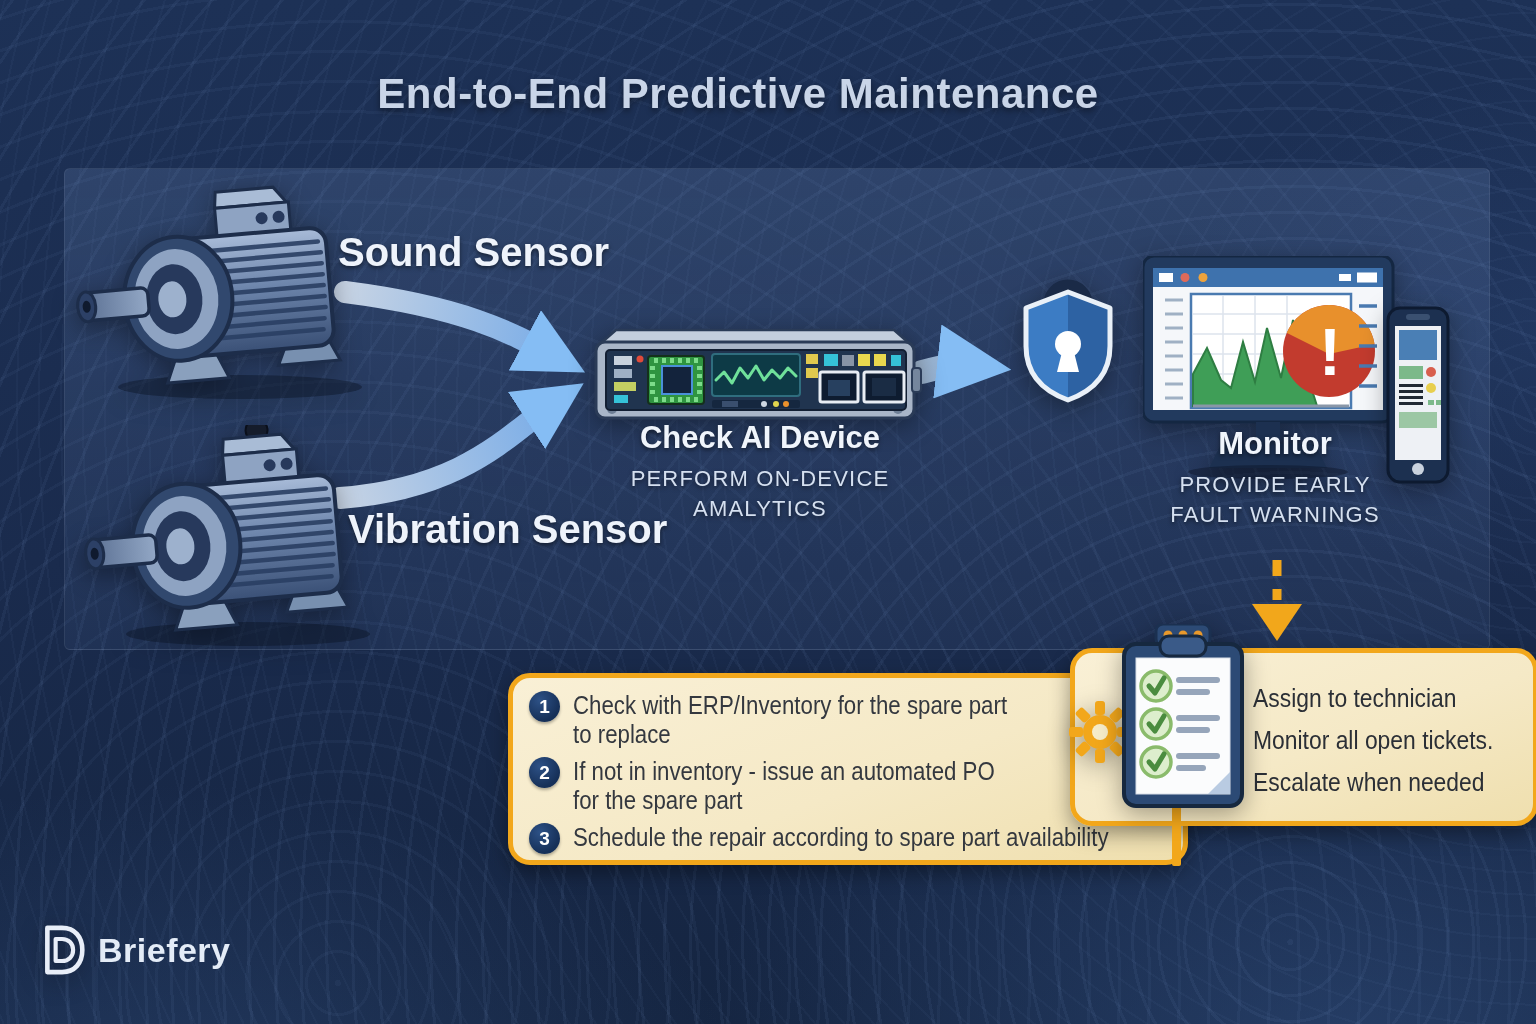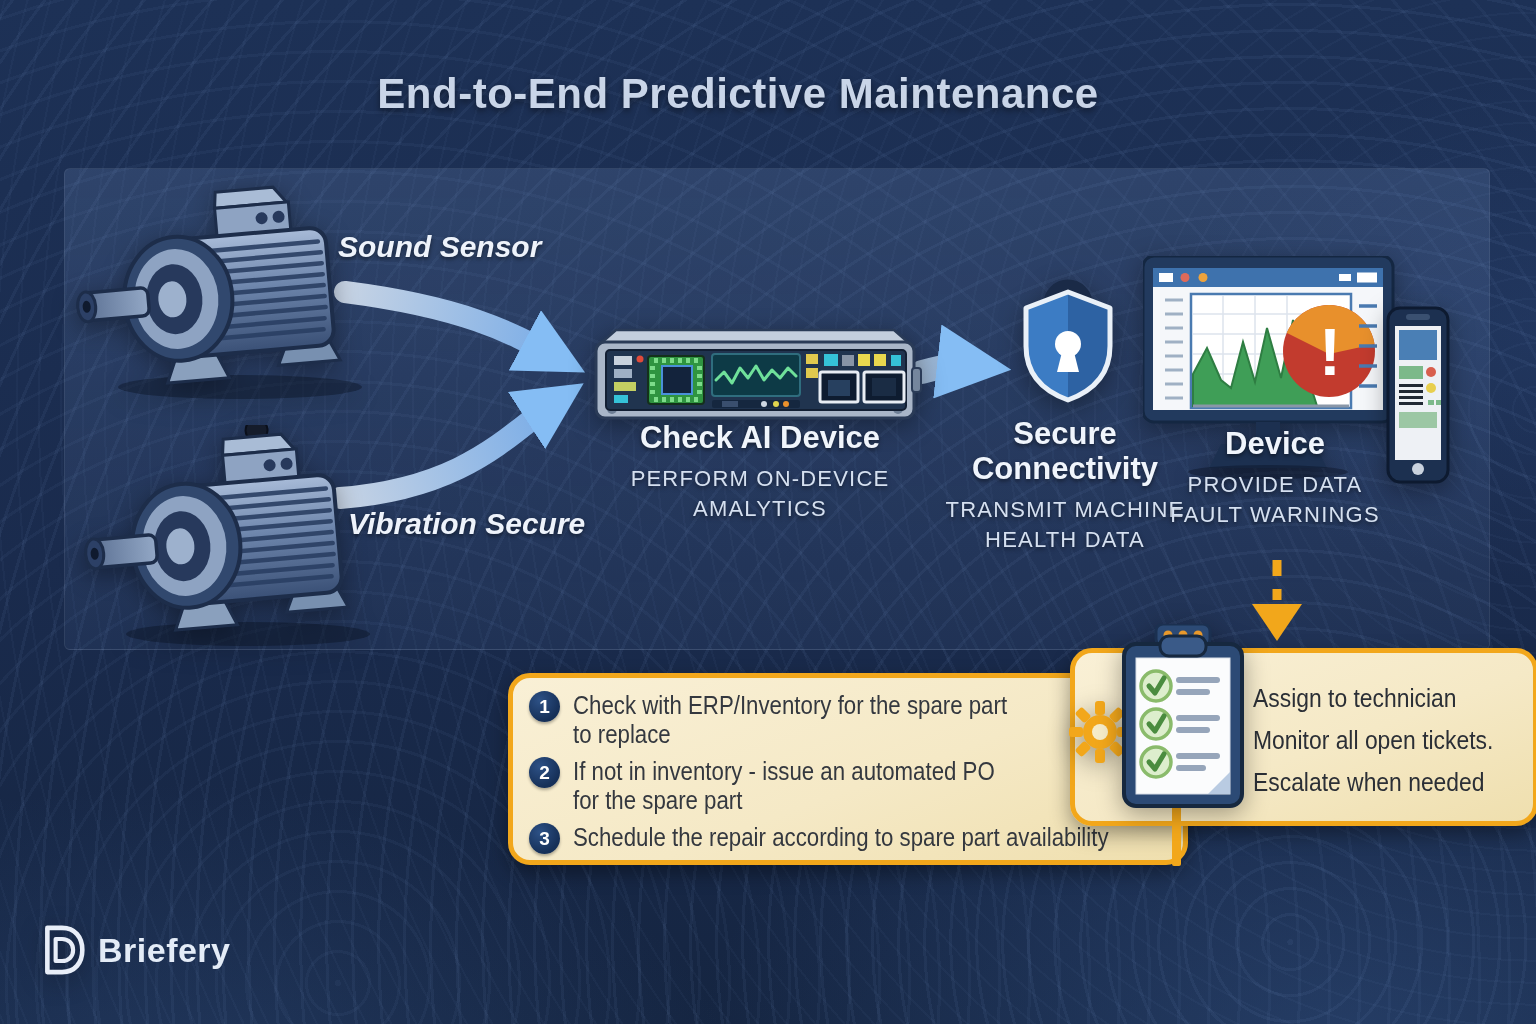--- a/index.html
+++ b/index.html
@@ -24,23 +24,22 @@
     position:absolute;left:64px;top:168px;width:1426px;height:482px;z-index:1;
     background:linear-gradient(180deg, rgba(122,152,202,0.20), rgba(96,126,176,0.10));
     border:1px solid rgba(255,255,255,0.07);border-radius:6px;
   }
   .title{
     position:absolute;left:0;right:60px;top:70px;text-align:center;z-index:2;
     font-size:42px;font-weight:700;color:#c9d5e8;letter-spacing:0.5px;
     text-shadow:0 3px 6px rgba(0,0,0,0.45);
   }
   .node-label{
-    position:absolute;z-index:3;color:#eef3fb;font-weight:700;font-size:30px;
+    position:absolute;z-index:3;color:#eef3fb;font-weight:700;font-size:40px;
     text-shadow:0 2px 4px rgba(0,0,0,0.5);
-    font-style:italic;
   }
   .block-label{position:absolute;z-index:3;text-align:center;color:#f0f5fc;text-shadow:0 2px 4px rgba(0,0,0,0.5);}
   .block-label h3{margin:0;font-size:31px;font-weight:700;line-height:35px;color:#f0f5fc;}
   .block-label .sub{margin-top:9px;font-size:22px;font-weight:400;letter-spacing:1.2px;line-height:30px;color:#d5e0f0;}
   .block-label .sub span{display:block;}
   .icon{position:absolute;z-index:3;}
   .icon svg{display:block;filter:drop-shadow(0 6px 12px rgba(0,0,0,0.35));}
   #flow-overlay{position:absolute;inset:0;z-index:2;pointer-events:none;}
 
   .note-box{
@@ -158,21 +157,21 @@
         <ellipse cx="106" cy="117" rx="54" ry="62" fill="#31486e" stroke="#1d2d4a" stroke-width="4"></ellipse>
         <ellipse cx="104" cy="117" rx="42" ry="50" fill="#8ea3c2"></ellipse>
         <ellipse cx="102" cy="117" rx="28" ry="35" fill="#27395c"></ellipse>
         <ellipse cx="100" cy="117" rx="14" ry="18" fill="#9db1cd"></ellipse>
         <rect x="10" y="103" width="66" height="28" rx="7" fill="url(#mshaftB)" stroke="#1d2d4a" stroke-width="3.5"></rect>
         <ellipse cx="14" cy="117" rx="9" ry="15" fill="#2c4066" stroke="#1d2d4a" stroke-width="3"></ellipse>
         <ellipse cx="14" cy="117" rx="4" ry="6" fill="#0f1a2e"></ellipse>
       </g>
     </svg>
   </div>
-  <div class="node-label" style="left:348px;top:507px">Vibration Secure</div>
+  <div class="node-label" style="left:348px;top:507px">Vibration Sensor</div>
 
   <svg id="flow-overlay" width="1536" height="1024" viewBox="0 0 1536 1024">
     <defs>
       <linearGradient id="ag1" gradientUnits="userSpaceOnUse" x1="345" y1="300" x2="630" y2="365">
         <stop offset="0" stop-color="#c6d3e4"></stop>
           <stop offset="1" stop-color="#5f9fe8"></stop>
       </linearGradient>
       <linearGradient id="ag2" gradientUnits="userSpaceOnUse" x1="340" y1="495" x2="630" y2="400">
         <stop offset="0" stop-color="#c6d3e4"></stop>
           <stop offset="1" stop-color="#5f9fe8"></stop>
@@ -268,30 +267,20 @@
   <div class="icon" style="left:1012px;top:268px;width:112px;height:142px">
     <svg viewBox="0 0 112 142" width="112" height="142">
       <path d="M38,58 V36 a18,18 0 0 1 36,0 V58" fill="none" stroke="#1a2a47" stroke-width="13"></path>
       <path d="M56,24 L98,40 V78 C98,106 81,123 56,132 C31,123 14,106 14,78 V40 Z" fill="#3c7cc4"></path>
       <path d="M56,24 L98,40 V78 C98,106 81,123 56,132 Z" fill="#2d62a3"></path>
       <path d="M56,24 L98,40 V78 C98,106 81,123 56,132 C31,123 14,106 14,78 V40 Z" fill="none" stroke="#e9f0f8" stroke-width="5" stroke-linejoin="round"></path>
       <circle cx="56" cy="76" r="13" fill="#ffffff"></circle>
       <polygon points="50,84 62,84 67,104 45,104" fill="#ffffff"></polygon>
     </svg>
   </div>
-  <div class="block-label" style="left:930px;top:416px;width:270px">
-    <h3>
-      <span style="display:block">Secure</span>
-      <span style="display:block">Connectivity</span>
-    </h3>
-    <div class="sub">
-      <span>TRANSMIT MACHINE</span>
-      <span>HEALTH DATA</span>
-    </div>
-  </div>
 
   <div class="icon" style="left:1143px;top:256px;width:252px;height:232px">
     <svg viewBox="0 0 252 232" width="252" height="232">
       <defs>
           <clipPath id="alertClip">
             <circle cx="186" cy="95" r="46"></circle>
           </clipPath>
         </defs>
       <rect x="0" y="0" width="250" height="166" rx="11" fill="#223a5e" stroke="#142742" stroke-width="3"></rect>
       <rect x="10" y="12" width="230" height="142" fill="#f5f7fa"></rect>
@@ -352,24 +341,24 @@
       <rect x="13" y="90" width="24" height="3" fill="#202833"></rect>
       <rect x="13" y="96" width="24" height="3" fill="#202833"></rect>
       <rect x="42" y="94" width="6" height="5" fill="#7cb98a"></rect>
         <rect x="50" y="94" width="5" height="5" fill="#7cb98a"></rect>
       <rect x="13" y="106" width="38" height="16" fill="#9cc7a4"></rect>
       <circle cx="32" cy="163" r="6" fill="#c9d2de"></circle>
     </svg>
   </div>
   <div class="block-label" style="left:1150px;top:426px;width:250px">
     <h3>
-      <span style="display:block">Device</span>
+      <span style="display:block">Monitor</span>
     </h3>
     <div class="sub">
-      <span>PROVIDE DATA</span>
+      <span>PROVIDE EARLY</span>
       <span>FAULT WARNINGS</span>
     </div>
   </div>
 
   <div class="note-box" id="note-left">
     <div class="step">
       <div class="step-badge">1</div>
       <div class="step-text">
         <span class="step-line">Check with ERP/Inventory for the spare part</span>
         <span class="step-line">to replace</span>

